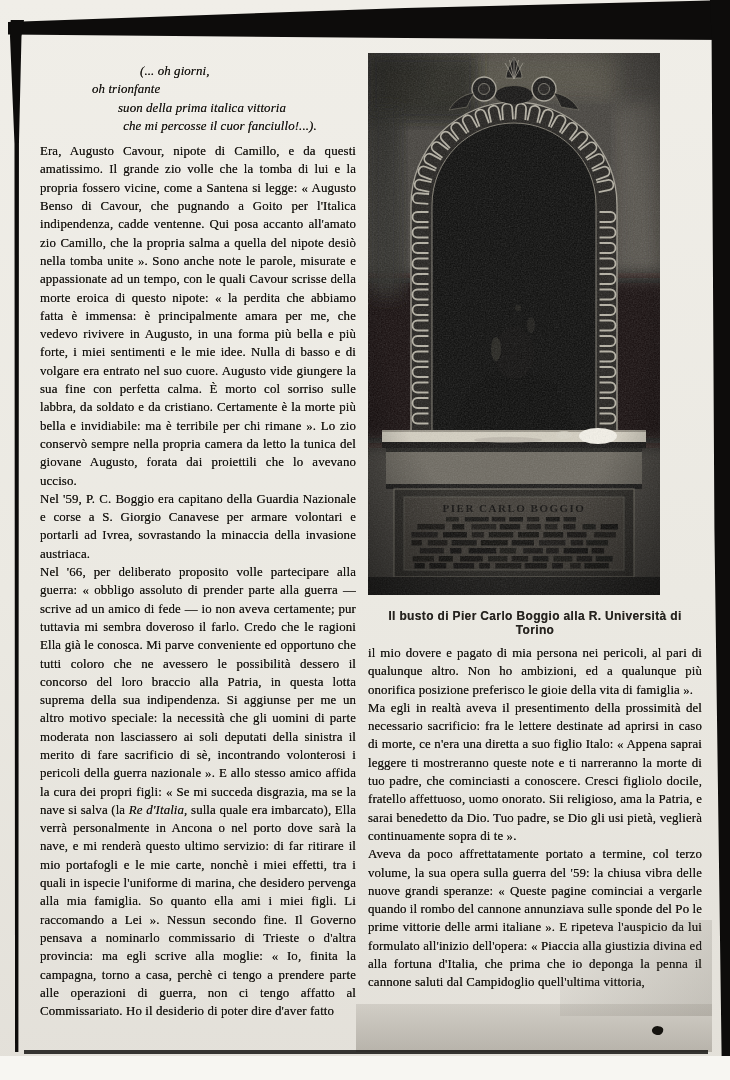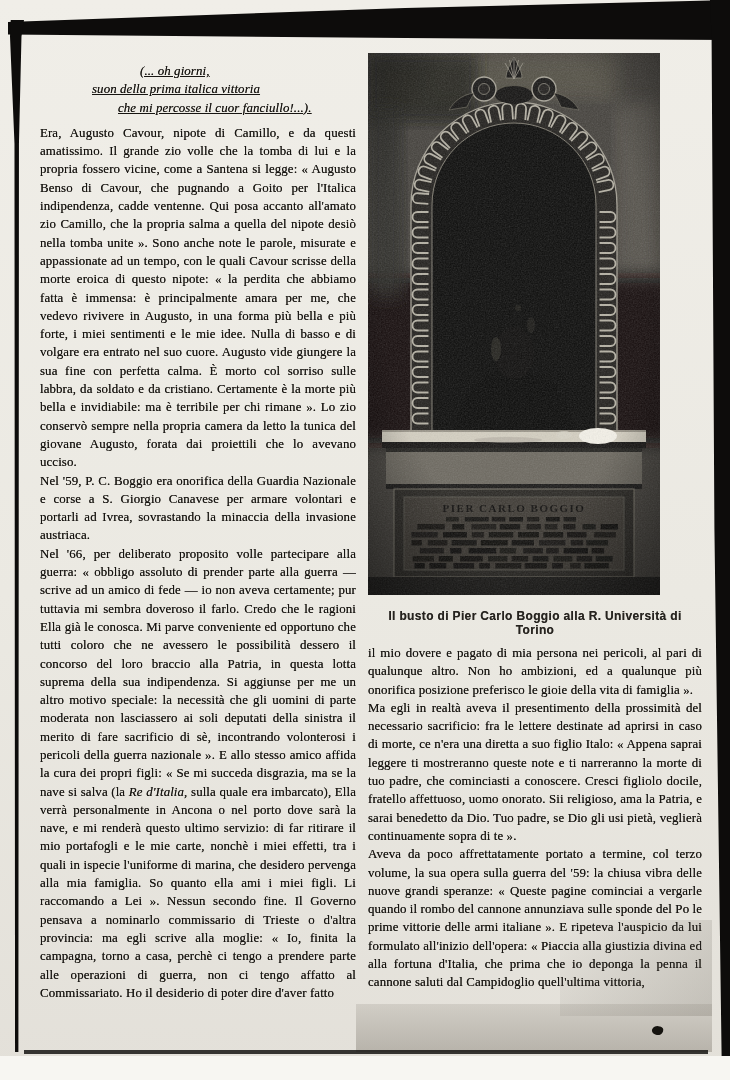--- a/index.html
+++ b/index.html
@@ -25,21 +25,21 @@
     border-radius:60% 40% 55% 45%;transform:rotate(18deg);}
 
   
   .col{position:absolute;text-align:justify;line-height:18.3px;font-size:12.9px;
     letter-spacing:.1px;overflow:hidden;
     text-shadow:0 0 .45px rgba(20,16,10,.75);}
   .col-left{left:40px;top:55px;width:316px;height:992px;}
   .col-right{left:368px;top:644px;width:334px;height:378px;}
   .col p{margin:0;}
   .poem{margin:7px 0 7px 0;font-style:italic;text-align:left;}
-  .poem div{white-space:nowrap;text-decoration:underline;}
+  .poem div{white-space:nowrap;}
   .poem div:nth-child(1){padding-left:100px;}
   .poem div:nth-child(2){padding-left:52px;}
   .poem div:nth-child(3){padding-left:78px;}
   .poem div:nth-child(4){padding-left:44px;text-align:center;}
   .poem div:nth-child(5){padding-left:54px;margin-top:24px;}
 
   
   .photo{position:absolute;left:368px;top:53px;width:292px;height:542px;}
   .photo svg{display:block;}
   .caption{position:absolute;left:368px;top:609px;width:334px;text-align:center;
@@ -48,25 +48,26 @@
     text-shadow:0 0 .6px rgba(30,26,20,.6);}
 </style>
 </head>
 <body>
 
 <div class="scan">
 
   <div class="col col-left">
     <div class="poem">
       <div>(... oh giorni,</div>
+      <div>oh trionfante</div>
       <div>suon della prima italica vittoria</div>
       <div>che mi percosse il cuor fanciullo!...).</div>
     </div>
     <p>Era, Augusto Cavour, nipote di Camillo, e da questi amatissimo. Il grande zio volle che la tomba di lui e la propria fossero vicine, come a Santena si legge: « Augusto Benso di Cavour, che pugnando a Goito per l'Italica indipendenza, cadde ventenne. Qui posa accanto all'amato zio Camillo, che la propria salma a quella del nipote desiò nella tomba unite ». Sono anche note le parole, misurate e appassionate ad un tempo, con le quali Cavour scrisse della morte eroica di questo nipote: « la perdita che abbiamo fatta è immensa: è principalmente amara per me, che vedevo rivivere in Augusto, in una forma più bella e più forte, i miei sentimenti e le mie idee. Nulla di basso e di volgare era entrato nel suo cuore. Augusto vide giungere la sua fine con perfetta calma. È morto col sorriso sulle labbra, da soldato e da cristiano. Certamente è la morte più bella e invidiabile: ma è terribile per chi rimane ». Lo zio conservò sempre nella propria camera da letto la tunica del giovane Augusto, forata dai proiettili che lo avevano ucciso.</p>
-    <p>Nel '59, P. C. Boggio era onorifica della Guardia Nazionale e corse a S. Giorgio Canavese per armare volontari e portarli ad Ivrea, sovrastando la minaccia della invasione austriaca.</p>
+    <p>Nel '59, P. C. Boggio era capitano della Guardia Nazionale e corse a S. Giorgio Canavese per armare volontari e portarli ad Ivrea, sovrastando la minaccia della invasione austriaca.</p>
     <p><span>Nel '66, per deliberato proposito volle partecipare alla guerra: « obbligo assoluto di prender parte alla guerra — scrive ad un amico di fede — io non aveva certamente; pur tuttavia mi sembra doveroso il farlo. Credo che le ragioni Ella già le conosca. Mi parve conveniente ed opportuno che tutti coloro che ne avessero le possibilità dessero il concorso del loro braccio alla Patria, in questa lotta suprema della sua indipendenza. Si aggiunse per me un altro motivo speciale: la necessità che gli uomini di parte moderata non lasciassero ai soli deputati della sinistra il merito di fare sacrificio di sè, incontrando volonterosi i pericoli della guerra nazionale ». E allo stesso amico affida la cura dei propri figli: « Se mi succeda disgrazia, ma se la nave si salva (la </span><span style="font-style: italic;">Re d'Italia</span><span>, sulla quale era imbarcato), Ella verrà personalmente in Ancona o nel porto dove sarà la nave, e mi renderà questo ultimo servizio: di far ritirare il mio portafogli e le mie carte, nonchè i miei effetti, tra i quali in ispecie l'uniforme di marina, che desidero pervenga alla mia famiglia. So quanto ella ami i miei figli. Li raccomando a Lei ». Nessun secondo fine. Il Governo pensava a nominarlo commissario di Trieste o d'altra provincia: ma egli scrive alla moglie: « Io, finita la campagna, torno a casa, perchè ci tengo a prendere parte alle operazioni di guerra, non ci tengo affatto al Commissariato. Ho il desiderio di poter dire d'aver fatto</span></p>
   </div>
 
   <figure class="photo" style="margin:0">
     <svg id="monument" width="292" height="542" viewBox="0 0 292 542">
       <defs>
         <filter id="soft">
             <feGaussianBlur stdDeviation="8"></feGaussianBlur>
           </filter>
         <filter id="soft2">

